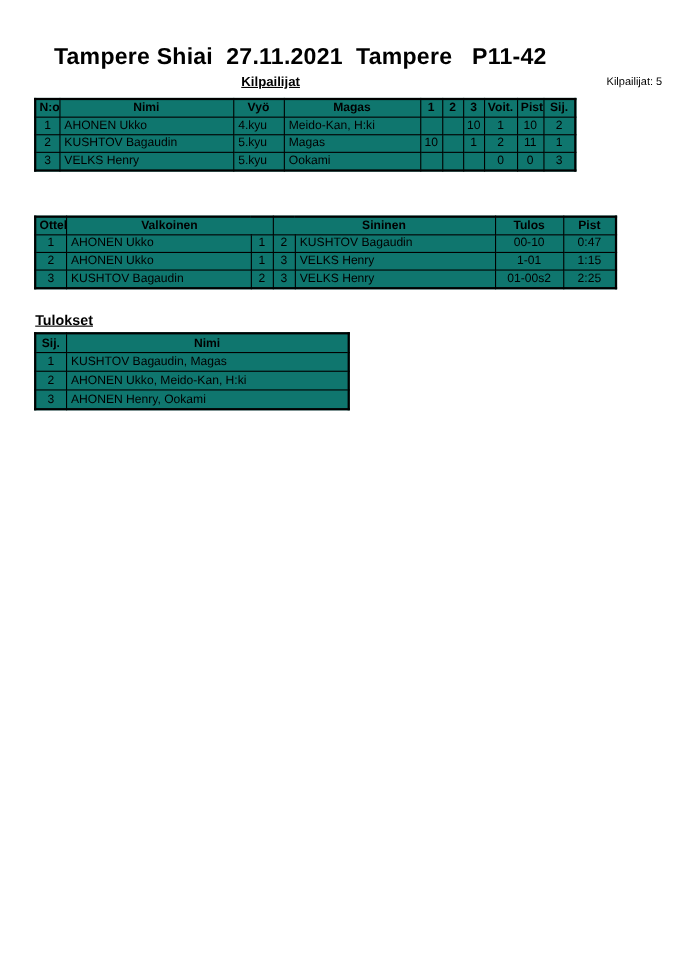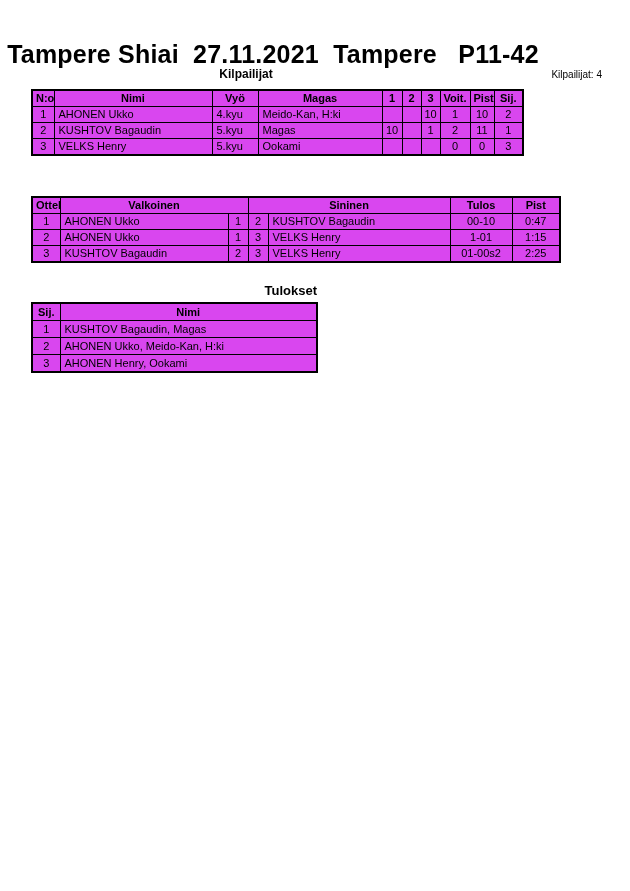--- a/index.html
+++ b/index.html
@@ -2,32 +2,32 @@
 <html><head>
 <meta charset="utf-8">
 <style>
   * { margin:0; padding:0; box-sizing:border-box; }
   html, body { background:#ffffff; }
   body { font-family:"Liberation Sans", sans-serif; color:#000; }
   .page { position:relative; width:630px; height:891px; background:#fff; overflow:hidden; }
 
   .page-title {
     position:absolute; top:40px; left:0; width:546px;
-    text-align:center; font-weight:bold; font-size:25px;
+    text-align:center; font-weight:bold; font-size:21px;
     white-space:pre; letter-spacing:0.2px;
   }
-  .sec-h { position:absolute; font-weight:bold; font-size:12px; }
+  .sec-h { position:absolute; font-weight:bold; font-size:12px;text-decoration:underline; }
   .h-competitors { top:67px; left:0; width:492px; text-align:center; }
   .count-label { position:absolute; top:69px; right:28px; font-size:10px; font-weight:normal; }
   .h-matches { top:176px; left:32px; width:529px; text-align:center; }
-  .h-results { top:283px; left:32px; width:285px; text-align:right; font-size:13px; }
+  .h-results { top:283px; left:32px; width:285px; text-align:left; font-size:13px; }
 
   table {
     position:absolute; border-collapse:collapse; table-layout:fixed;
-    background:#d946ef; border:2px solid #000;
+    background:#0f766e; border:2px solid #000;
   }
   th, td {
     border:1px solid #000; font-size:11px; height:15px; line-height:15px;
     padding:0 3px; overflow:hidden; white-space:nowrap; text-align:center;
   }
   th { font-weight:bold; }
   td.l { text-align:left; padding-left:4px; }
 
   .t-competitors { top:89px; left:31px; width:491px; }
   .t-matches { top:196px; left:31px; width:529px; }
@@ -35,21 +35,21 @@
   .t-results th, .t-results td { height:16px; line-height:16px; }
 </style>
 </head>
 <body>
 
 <div class="page">
 
   <div class="page-title">Tampere Shiai  27.11.2021  Tampere   P11-42</div>
 
   <div class="sec-h h-competitors">Kilpailijat</div>
-  <div class="count-label">Kilpailijat: 4</div>
+  <div class="count-label">Kilpailijat: 5</div>
 
   <table class="t-competitors">
     <colgroup>
       <col style="width:22px">
         <col style="width:158px">
         <col style="width:46px">
         <col style="width:124px">
       <col style="width:20px">
         <col style="width:19px">
         <col style="width:19px">

